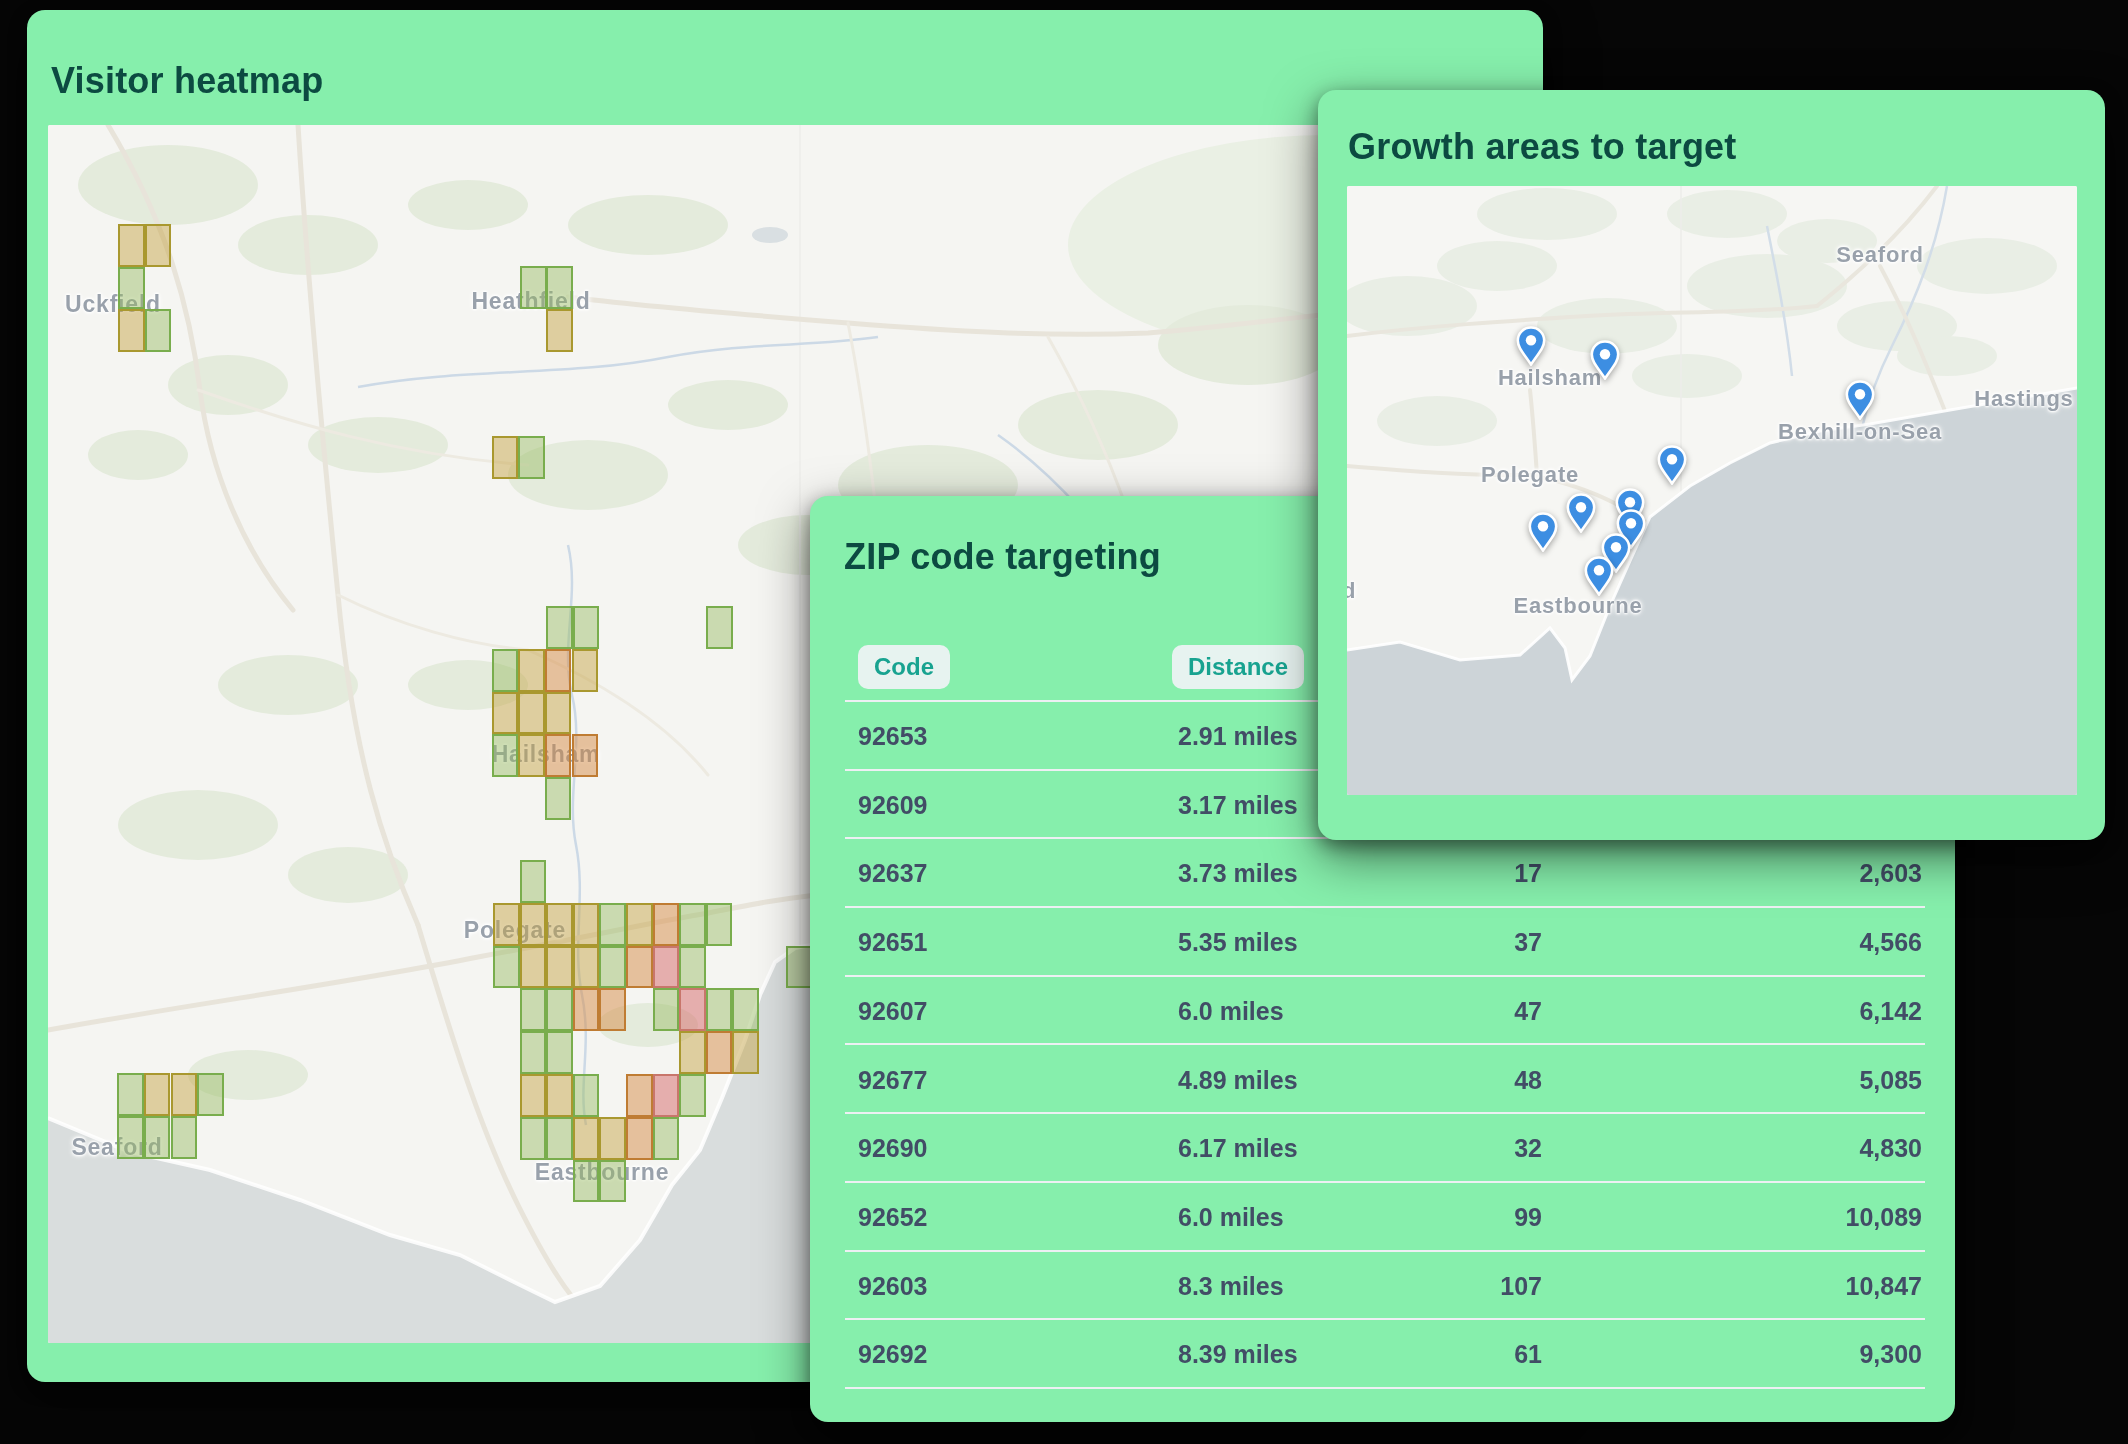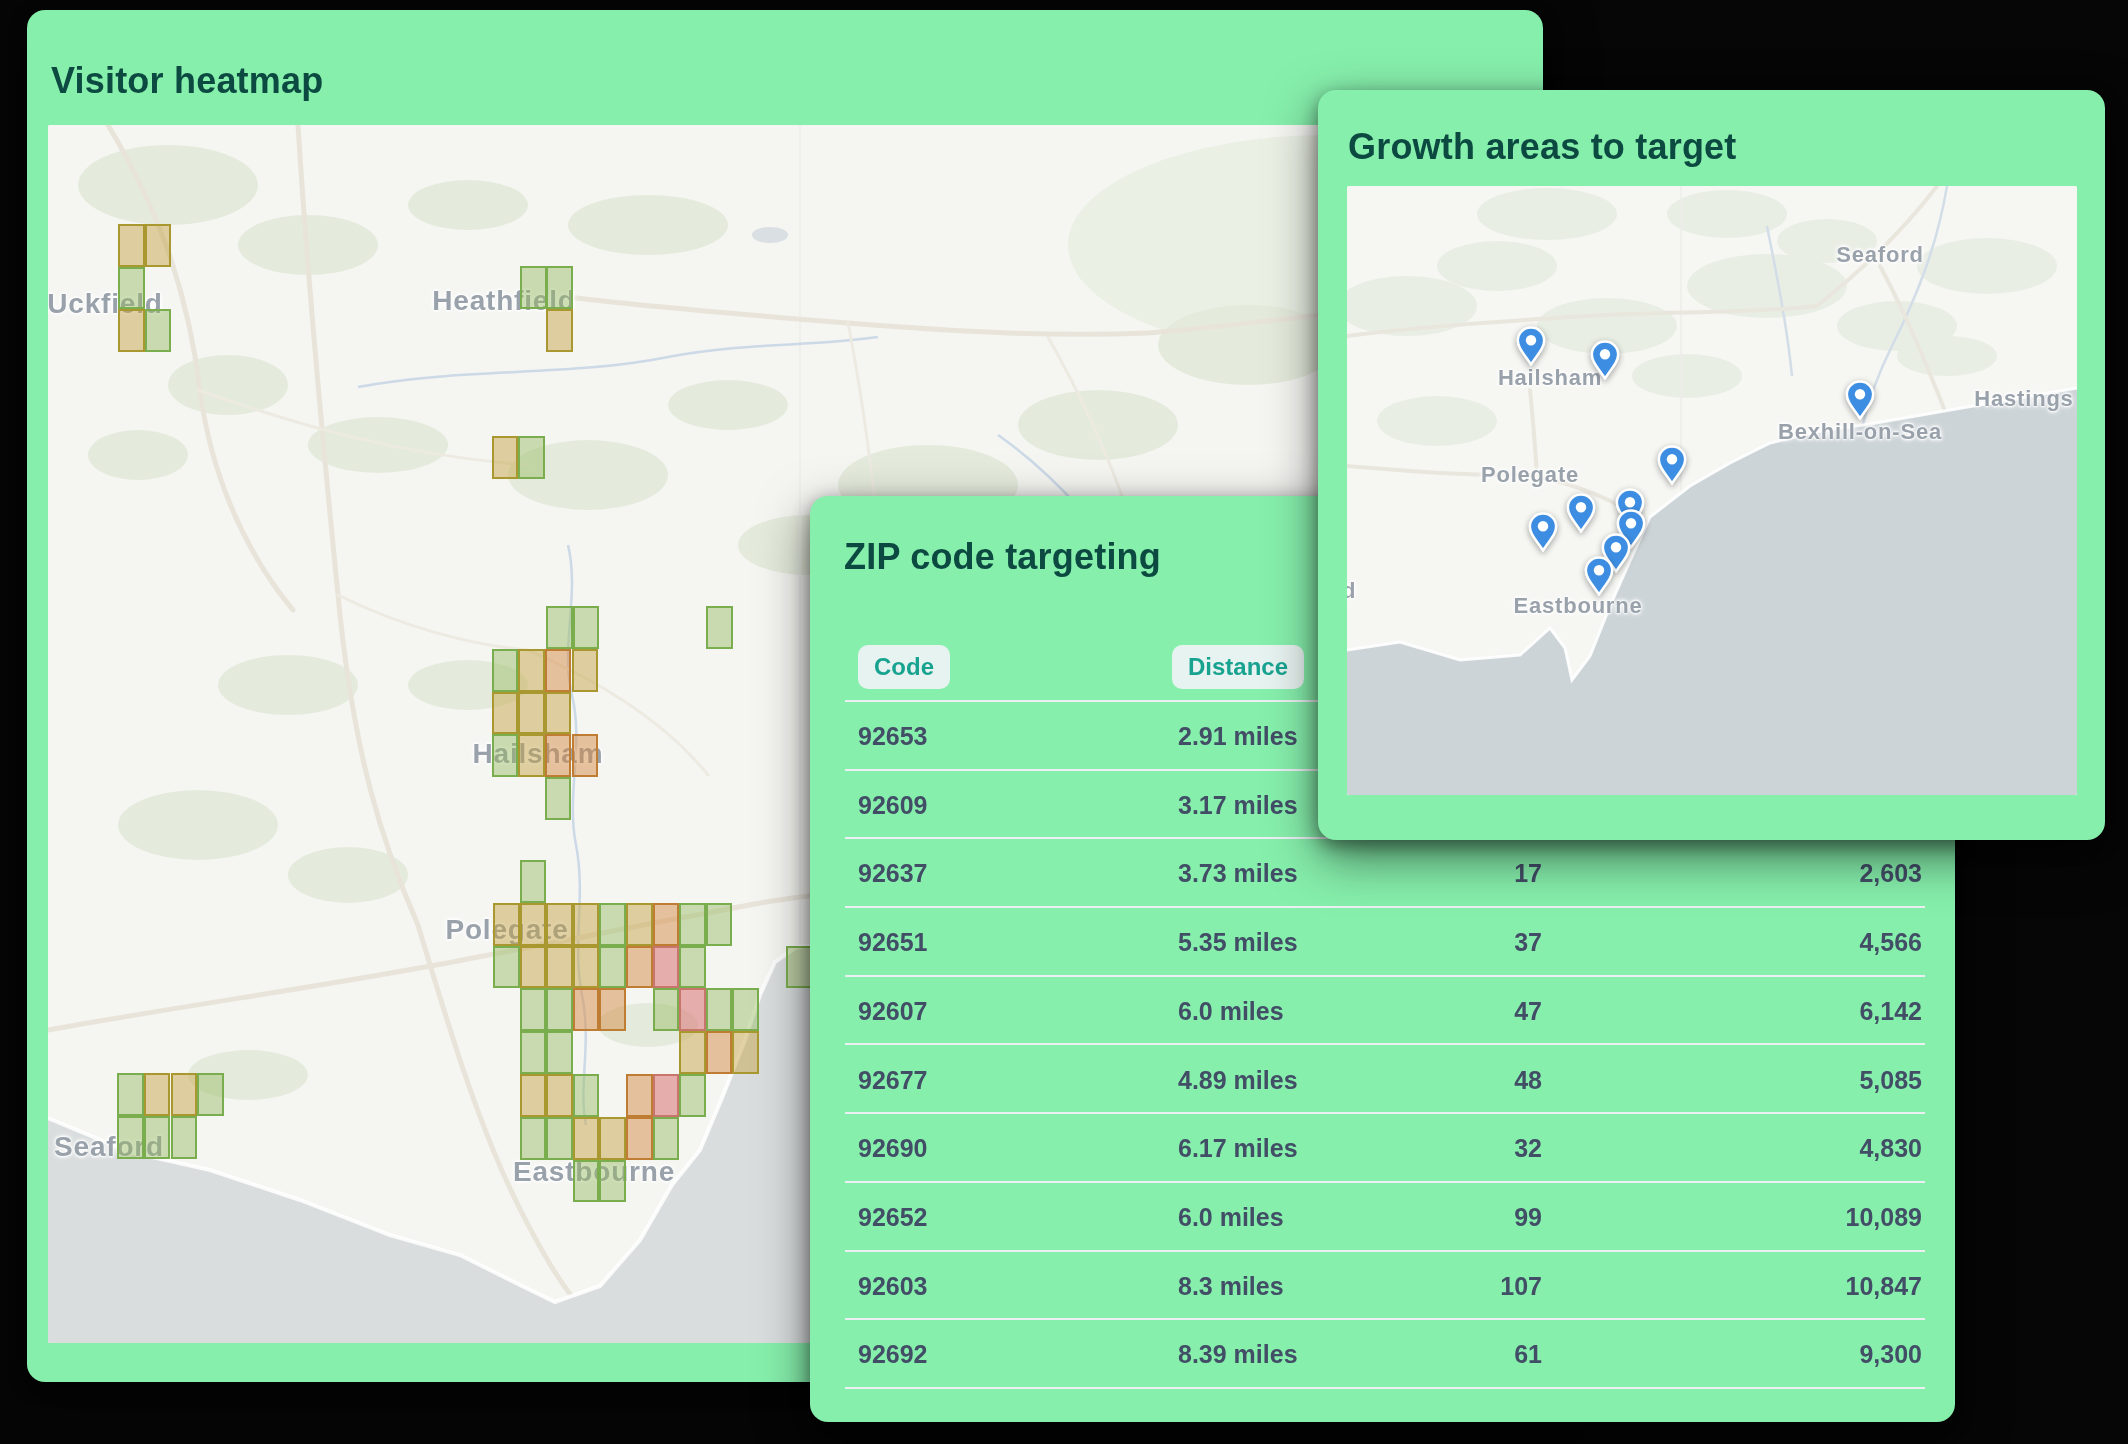--- a/index.html
+++ b/index.html
@@ -9,21 +9,21 @@
     font-family:"Liberation Sans", sans-serif;
   }
   .card{position:absolute;background:#86efac;border-radius:18px;
     box-shadow:0 6px 18px rgba(0,0,0,.42), 0 18px 50px rgba(0,0,0,.5);}
   .card-title{position:absolute;color:#0c4a41;font-weight:700;font-size:36px;letter-spacing:.2px;white-space:nowrap;}
   .map{position:absolute;overflow:hidden;background:#f5f5f2;border-radius:2px;}
   .map svg.terrain{position:absolute;left:0;top:0;}
   .maplabel{position:absolute;transform:translate(-50%,-50%);color:#99a1ab;font-weight:700;
     letter-spacing:.8px;white-space:nowrap;
     text-shadow:0 0 4px #fff,0 0 6px #fff,0 1px 2px #fff,0 -1px 2px #fff;}
-  #heat-labels .maplabel{font-size:28px;}
+  #heat-labels .maplabel{font-size:23px;margin-left:8px;}
   #growth-labels .maplabel{font-size:22px;}
   .hcell{position:absolute;width:26.6px;height:42.8px;box-sizing:border-box;border:2px solid;}
   .hcell.g{border-color:#79ad4d;background:rgba(150,186,96,.45);}
   .hcell.o{border-color:#a9982f;background:rgba(196,162,70,.48);}
   .hcell.r{border-color:#bf7c33;background:rgba(213,140,70,.50);}
   .hcell.p{border-color:#c8766b;background:rgba(214,110,110,.52);}
   .pin{position:absolute;width:30px;height:40px;filter:drop-shadow(0 2px 3px rgba(0,0,0,.35));}
   .pill{position:absolute;height:44px;line-height:44px;padding:0 16px;border-radius:10px;
     background:#e7f3f0;color:#18a390;font-size:24px;font-weight:700;}
   #zip-header-divider{position:absolute;left:35px;right:30px;top:204px;border-bottom:2px solid #edf0f3;}
@@ -88,21 +88,21 @@
         <path d="M150,265 C250,300 350,330 480,340"></path>
         <path d="M800,198 C820,300 830,400 840,500"></path>
         <path d="M290,470 C350,500 420,520 480,525 C560,560 620,600 660,650"></path>
         <path d="M1000,212 C1050,300 1080,380 1100,450"></path>
       </g>
       <path d="M0,993 L82,1027 162,1045 252,1075 342,1110 412,1130 472,1160 507,1177 552,1161 592,1115 624,1060 652,1025 674,973 697,915 712,870 727,837 747,823 790,815 900,810 900,1218 0,1218 Z" fill="#d9dddd"></path>
       <path d="M0,993 L82,1027 162,1045 252,1075 342,1110 412,1130 472,1160 507,1177 552,1161 592,1115 624,1060 652,1025 674,973 697,915 712,870 727,837 747,823 790,815 900,810" fill="none" stroke="#ffffff" stroke-width="4" opacity=".85"></path>
     </svg>
     <div id="heat-labels" style="position:absolute;left:0;top:0;">
         <span class="maplabel" style="left: 57px; top: 179px;">Uckfield</span>
-        <span class="maplabel" style="left: 456px; top: 176px;">Heathfield</span>
+        <span class="maplabel" style="left: 475px; top: 176px;">Heathfield</span>
         <span class="maplabel" style="left: 490px; top: 629px;">Hailsham</span>
         <span class="maplabel" style="left: 459px; top: 805px;">Polegate</span>
         <span class="maplabel" style="left: 546px; top: 1047px;">Eastbourne</span>
         <span class="maplabel" style="left: 61px; top: 1022px;">Seaford</span>
       </div>
     <div id="heat-cells" style="position:absolute;left:0;top:0;">
         <div class="hcell o" style="left: 70px; top: 99px; width: 26.6px; height: 42.8px;"></div>
         <div class="hcell o" style="left: 96.6px; top: 99px; width: 26.6px; height: 42.8px;"></div>
         <div class="hcell g" style="left: 70px; top: 141.5px; width: 26.6px; height: 42.8px;"></div>
         <div class="hcell o" style="left: 70px; top: 184px; width: 26.6px; height: 42.8px;"></div>

